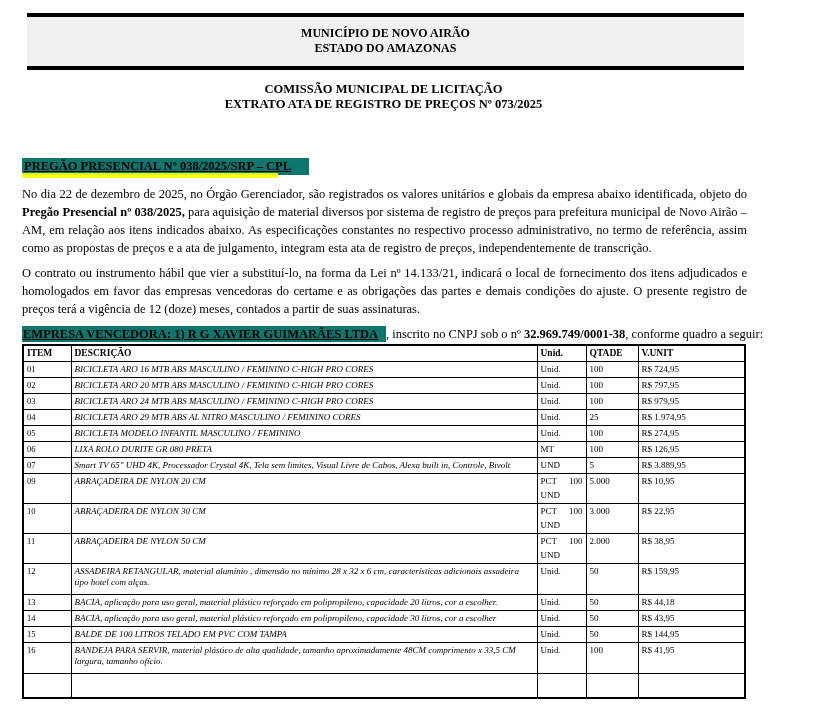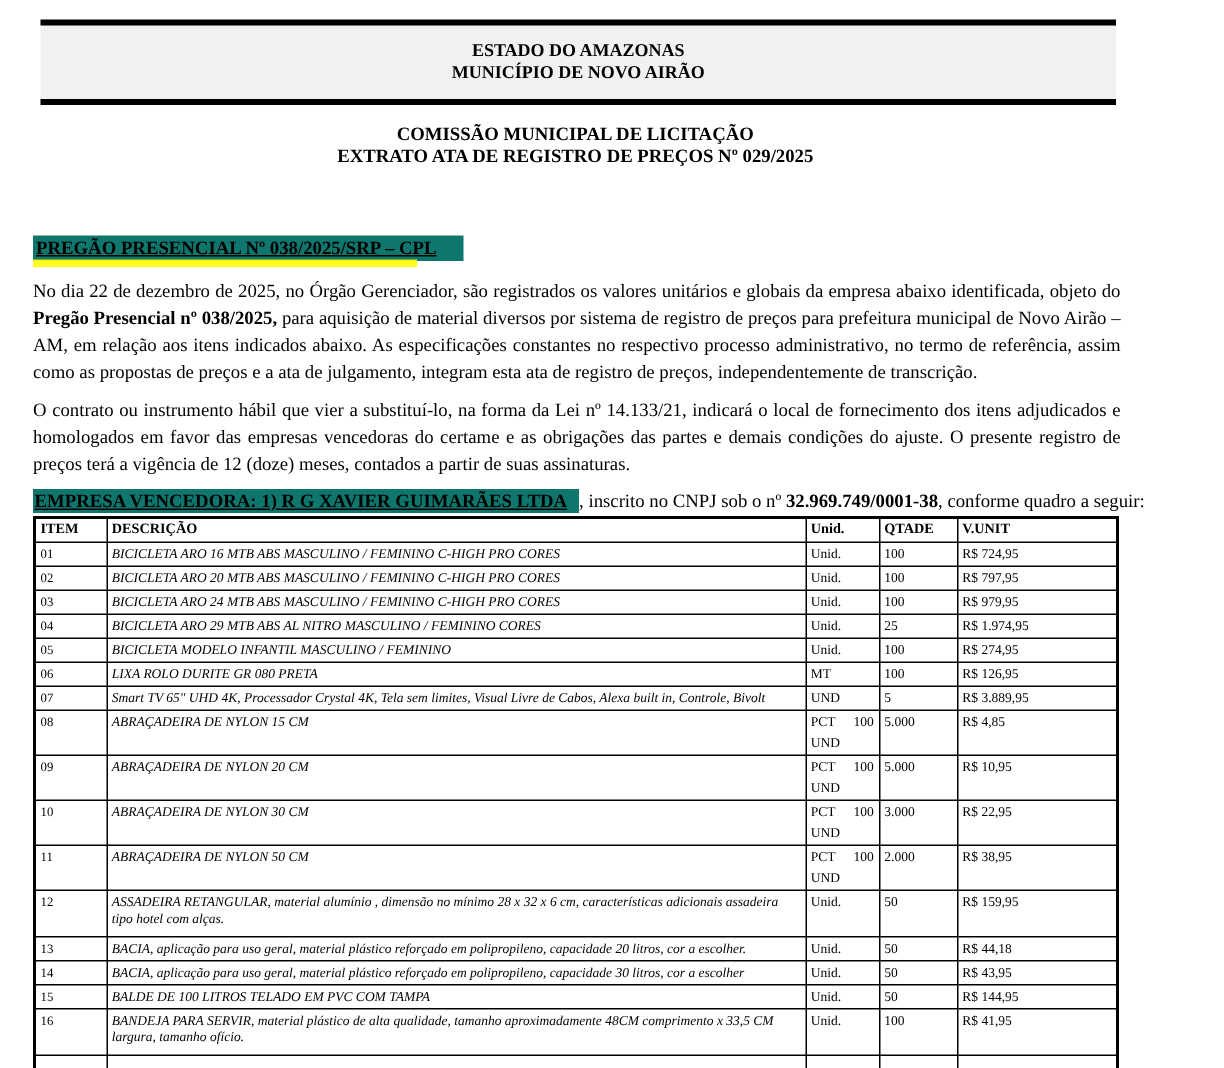--- a/index.html
+++ b/index.html
@@ -87,27 +87,27 @@
   .unid-flex{display:flex;justify-content:space-between;}
   .unid-l2{display:block;margin-top:3px;}
   tr.partial td{height:20px;border-bottom:none;}
 </style>
 </head>
 <body>
 
 <div class="page">
 
   <div class="banner">
+    <div>MUNICÍPIO DE NOVO AIRÃO</div>
     <div>ESTADO DO AMAZONAS</div>
-    <div>MUNICÍPIO DE NOVO AIRÃO</div>
   </div>
 
   <div class="doc-title">
     <div>COMISSÃO MUNICIPAL DE LICITAÇÃO</div>
-    <div>EXTRATO ATA DE REGISTRO DE PREÇOS Nº 029/2025</div>
+    <div>EXTRATO ATA DE REGISTRO DE PREÇOS Nº 073/2025</div>
   </div>
 
   <div class="pregao-wrap">
     <span class="hl pregao">PREGÃO PRESENCIAL Nº 038/2025/SRP – CPL</span>
     <span class="pregao-streak"></span>
   </div>
 
   <p class="para p1"><span>No dia 22 de dezembro de 2025, no Órgão Gerenciador, são registrados os valores unitários e globais da empresa abaixo identificada, objeto do </span><b class="inline">Pregão Presencial nº 038/2025,</b><span> para aquisição de material diversos por sistema de registro de preços para prefeitura municipal de Novo Airão – AM, em relação aos itens indicados abaixo. As especificações constantes no respectivo processo administrativo, no termo de referência, assim como as propostas de preços e a ata de julgamento, integram esta ata de registro de preços, independentemente de transcrição.</span></p>
 
   <p class="para p2">O contrato ou instrumento hábil que vier a substituí-lo, na forma da Lei nº 14.133/21, indicará o local de fornecimento dos itens adjudicados e homologados em favor das empresas vencedoras do certame e as obrigações das partes e demais condições do ajuste. O presente registro de preços terá a vigência de 12 (doze) meses, contados a partir de suas assinaturas.</p>
@@ -175,33 +175,20 @@
           <td>R$ 126,95</td>
         </tr>
         <tr class="short">
           <td class="item">07</td>
           <td class="desc">Smart TV 65" UHD 4K, Processador Crystal 4K, Tela sem limites, Visual Livre de Cabos, Alexa built in, Controle, Bivolt</td>
           <td>UND</td>
           <td>5</td>
           <td>R$ 3.889,95</td>
         </tr>
         <tr class="tall">
-          <td class="item">08</td>
-          <td class="desc" style="white-space: normal;">ABRAÇADEIRA DE NYLON 15 CM</td>
-          <td>
-            <span class="unid-flex">
-              <span>PCT</span>
-              <span>100</span>
-            </span>
-            <span class="unid-l2">UND</span>
-          </td>
-          <td>5.000</td>
-          <td>R$ 4,85</td>
-        </tr>
-        <tr class="tall">
           <td class="item">09</td>
           <td class="desc" style="white-space: normal;">ABRAÇADEIRA DE NYLON 20 CM</td>
           <td>
             <span class="unid-flex">
               <span>PCT</span>
               <span>100</span>
             </span>
             <span class="unid-l2">UND</span>
           </td>
           <td>5.000</td>

